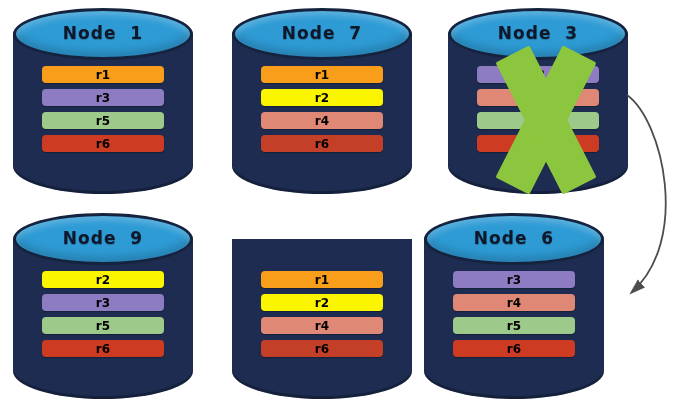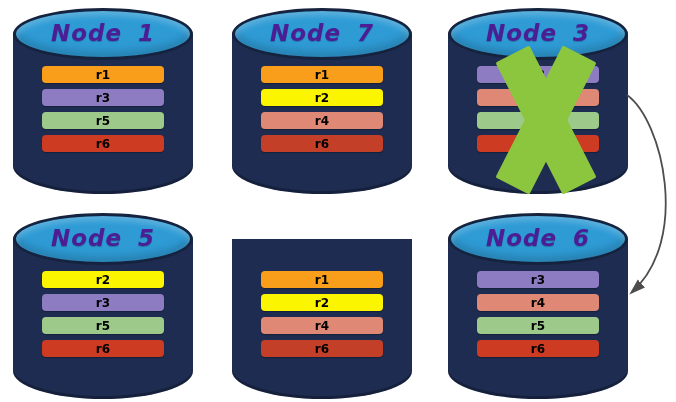--- a/index.html
+++ b/index.html
@@ -35,28 +35,27 @@
     border-radius: 50%;
     border: 3px solid #15233F;
     box-sizing: border-box;
     display: flex;
     align-items: center;
     justify-content: center;
     box-shadow: inset 0 4px 6px rgba(255,255,255,0.25), inset 0 -5px 8px rgba(0,0,0,0.18);
     z-index: 2;
   }
   .cyl-title {
-    color: #4c1d95;
-    font-size: 23px;
+    color: #0f172a;
+    font-size: 17px;
     font-weight: bold;
     letter-spacing: 1px;
     word-spacing: 7px;
     padding-bottom: 2px;
     text-shadow: 0 1px 1px rgba(0,0,0,0.25);
-    font-style: italic;
   }
   .bars {
     position: absolute;
     top: 58px;
     left: 0;
     width: 180px;
     display: flex;
     flex-direction: column;
     align-items: center;
     gap: 6px;
@@ -172,21 +171,21 @@
     </div>
     <div class="x-mark">
       <div class="x-arm a1" style="background-color: rgb(140, 198, 62);"></div>
       <div class="x-arm a2" style="background-color: rgb(140, 198, 62);"></div>
     </div>
   </div>
 
   <div class="cylinder" style="left:13px; top:213px;">
     <div class="cyl-body" style="background-color: rgb(29, 44, 80);"></div>
     <div class="cyl-top" style="background-color: rgb(46, 155, 213);">
-      <span class="cyl-title">Node 5</span>
+      <span class="cyl-title">Node 9</span>
     </div>
     <div class="bars">
       <div class="bar" style="background-color: rgb(251, 245, 0);">
           <span>r2</span>
         </div>
       <div class="bar" style="background-color: rgb(142, 124, 195);">
           <span>r3</span>
         </div>
       <div class="bar" style="background-color: rgb(157, 201, 139);">
           <span>r5</span>
@@ -208,21 +207,21 @@
         </div>
       <div class="bar" style="background-color: rgb(222, 136, 117);">
           <span>r4</span>
         </div>
       <div class="bar" style="background-color: rgb(196, 63, 39);">
           <span>r6</span>
         </div>
     </div>
   </div>
 
-  <div class="cylinder" style="left:448px; top:213px;">
+  <div class="cylinder" style="left:424px; top:213px;">
     <div class="cyl-body" style="background-color: rgb(29, 44, 80);"></div>
     <div class="cyl-top" style="background-color: rgb(46, 155, 213);">
       <span class="cyl-title">Node 6</span>
     </div>
     <div class="bars">
       <div class="bar" style="background-color: rgb(142, 124, 195);">
           <span>r3</span>
         </div>
       <div class="bar" style="background-color: rgb(222, 136, 117);">
           <span>r4</span>

